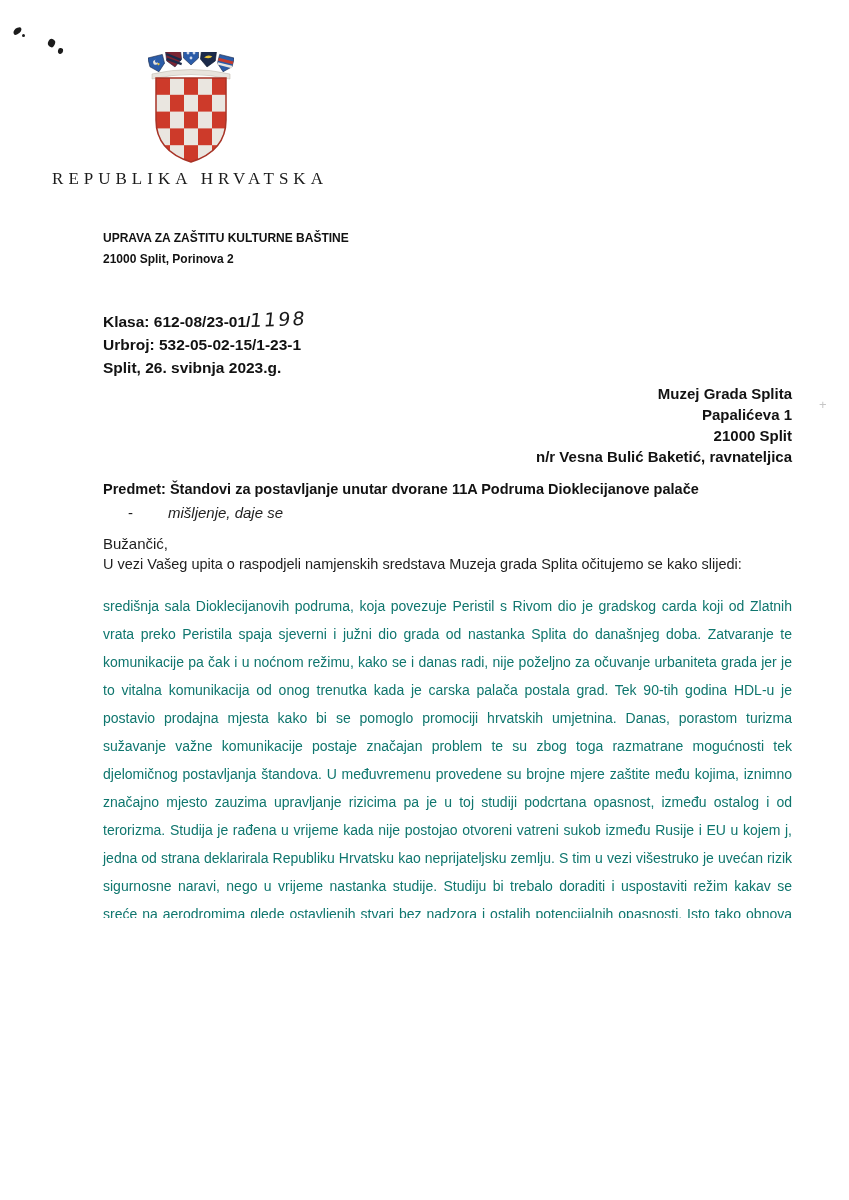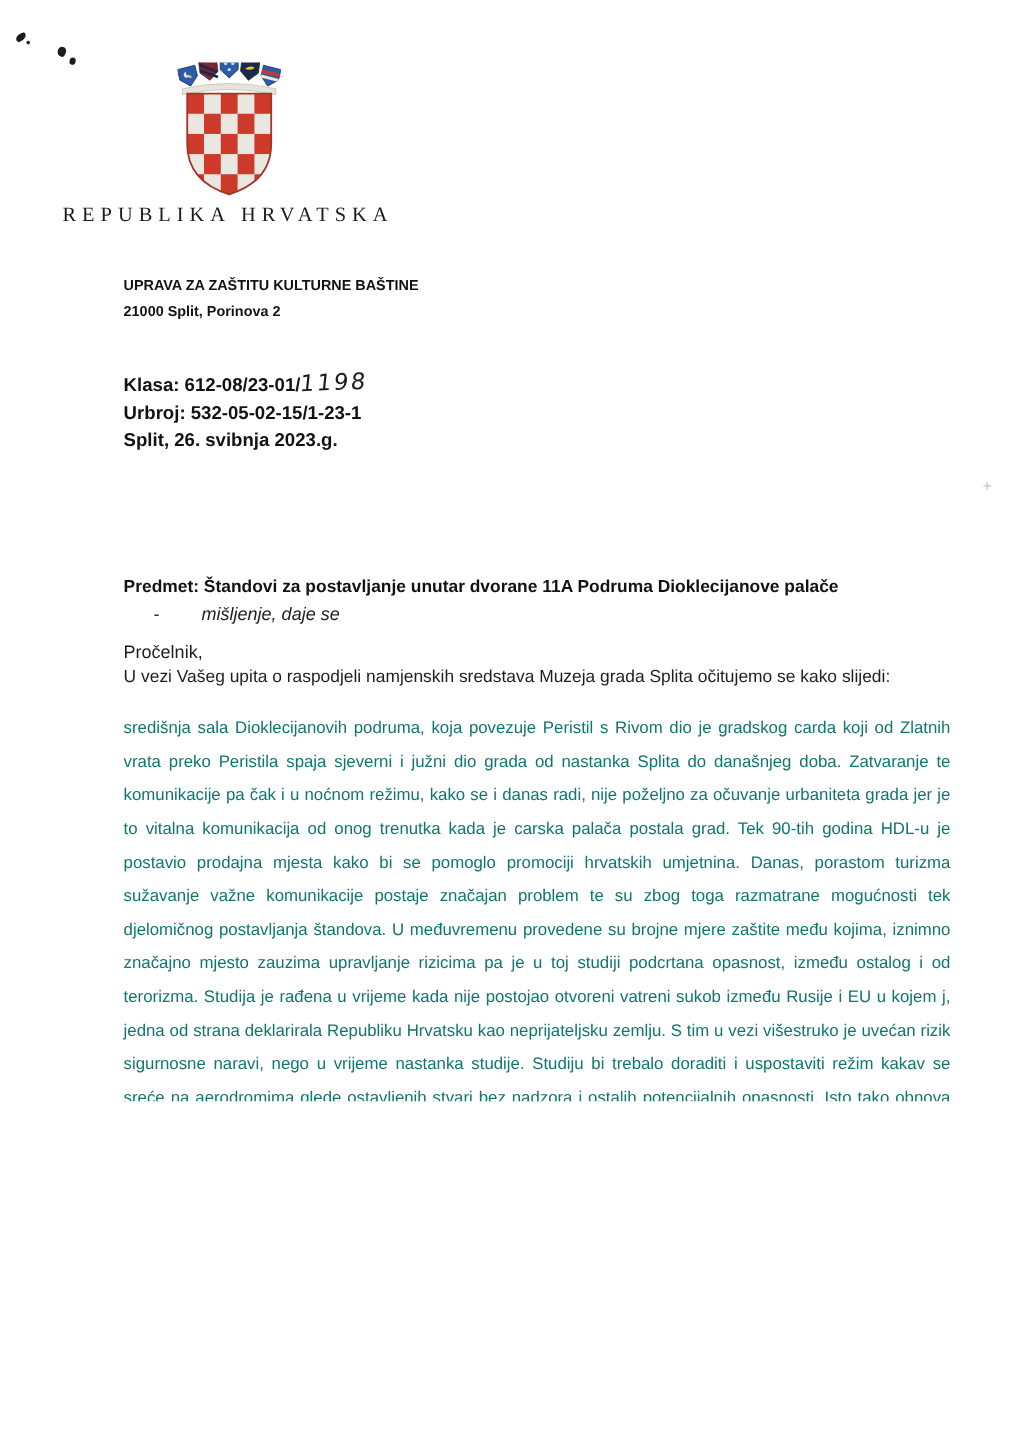--- a/index.html
+++ b/index.html
@@ -123,28 +123,34 @@
     <div class="nowrap">UPRAVA ZA ZAŠTITU KULTURNE BAŠTINE</div>
     <div class="nowrap">21000 Split, Porinova 2</div>
   </div>
 
   <div class="abs reference b">
     <div class="nowrap"><span>Klasa: 612-08/23-01/</span><span class="hand">1198</span></div>
     <div class="nowrap">Urbroj: 532-05-02-15/1-23-1</div>
     <div class="nowrap">Split, 26. svibnja 2023.g.</div>
   </div>
 
+  <div class="abs recipient b right">
+    <div class="nowrap">Muzej Grada Splita</div>
+    <div class="nowrap">Papalićeva 1</div>
+    <div class="nowrap">21000 Split</div>
+    <div class="nowrap">n/r Vesna Bulić Baketić, ravnateljica</div>
+  </div>
 
   <div class="abs faint-mark">+</div>
 
   <div class="abs subject b nowrap">Predmet: Štandovi za postavljanje unutar dvorane 11A Podruma Dioklecijanove palače</div>
   <div class="abs subject-dash">-</div>
   <div class="abs subject-note nowrap">mišljenje, daje se</div>
 
-  <div class="abs salutation nowrap">Pročelnik,</div>
+  <div class="abs salutation nowrap">Bužančić,</div>
   <div class="abs intro nowrap">U vezi Vašeg upita o raspodjeli namjenskih sredstava Muzeja grada Splita očitujemo se kako slijedi:</div>
   <div class="abs paragraph z2">središnja sala Dioklecijanovih podruma, koja povezuje Peristil s Rivom dio je gradskog carda koji od Zlatnih vrata preko Peristila spaja sjeverni i južni dio grada od nastanka Splita do današnjeg doba. Zatvaranje te komunikacije pa čak i u noćnom režimu, kako se i danas radi, nije poželjno za očuvanje urbaniteta grada jer je to vitalna komunikacija od onog trenutka kada je carska palača postala grad. Tek 90-tih godina HDL-u je postavio prodajna mjesta kako bi se pomoglo promociji hrvatskih umjetnina. Danas, porastom turizma sužavanje važne komunikacije postaje značajan problem te su zbog toga razmatrane mogućnosti tek djelomičnog postavljanja štandova. U međuvremenu provedene su brojne mjere zaštite među kojima, iznimno značajno mjesto zauzima upravljanje rizicima pa je u toj studiji podcrtana opasnost, između ostalog i od terorizma. Studija je rađena u vrijeme kada nije postojao otvoreni vatreni sukob između Rusije i EU u kojem j, jedna od strana deklarirala Republiku Hrvatsku kao neprijateljsku zemlju. S tim u vezi višestruko je uvećan rizik sigurnosne naravi, nego u vrijeme nastanka studije. Studiju bi trebalo doraditi i uspostaviti režim kakav se sreće na aerodromima glede ostavljenih stvari bez nadzora i ostalih potencijalnih opasnosti. Isto tako obnova Dioklecijanovih podruma na tom dijelu nije ni započeta, glavna sala nije ni konzervirana, u Podrumima teče voda, u posebno prvom traveju gdje se miješa oborinska voda sa kanalizacijom pa bi postavljanje interijerskih elemenata u takav prostor bilo potpuno neprimjereno. Po završetku hitne konzervatorske sanacije bit će moguće napraviti projekt prezentacije tog prostora, u sklopu čega će se moći raspraviti i mogućnost eventualnog postavljanja ovakvih naprava, a do tada smatramo da te javne površine ne mogu biti korištene na današnji način jer je to izravno u koliziji sa konzervatorskim mjerama i smjernicama zadanih prilikom izrade Odluke o komunalnom redu. Centralna sala Podruma nije samo javna površina, već je ujedno prezentirani arheološki lokalitet te bi trebalo postupiti jednako kao kod sličnih situacija u Dioklecijanovoj palači.</div>
   <div class="abs regards nowrap">S poštovanjem,</div>
 
   <svg class="abs stamp" viewBox="-75 -75 150 150">
     <defs>
       <linearGradient id="sfade" x1="0%" y1="0%" x2="100%" y2="0%">
         <stop offset="0%" stop-color="#ffffff" stop-opacity="0.28"></stop>
         <stop offset="45%" stop-color="#ffffff" stop-opacity="0.75"></stop>
         <stop offset="100%" stop-color="#ffffff" stop-opacity="0.95"></stop>

